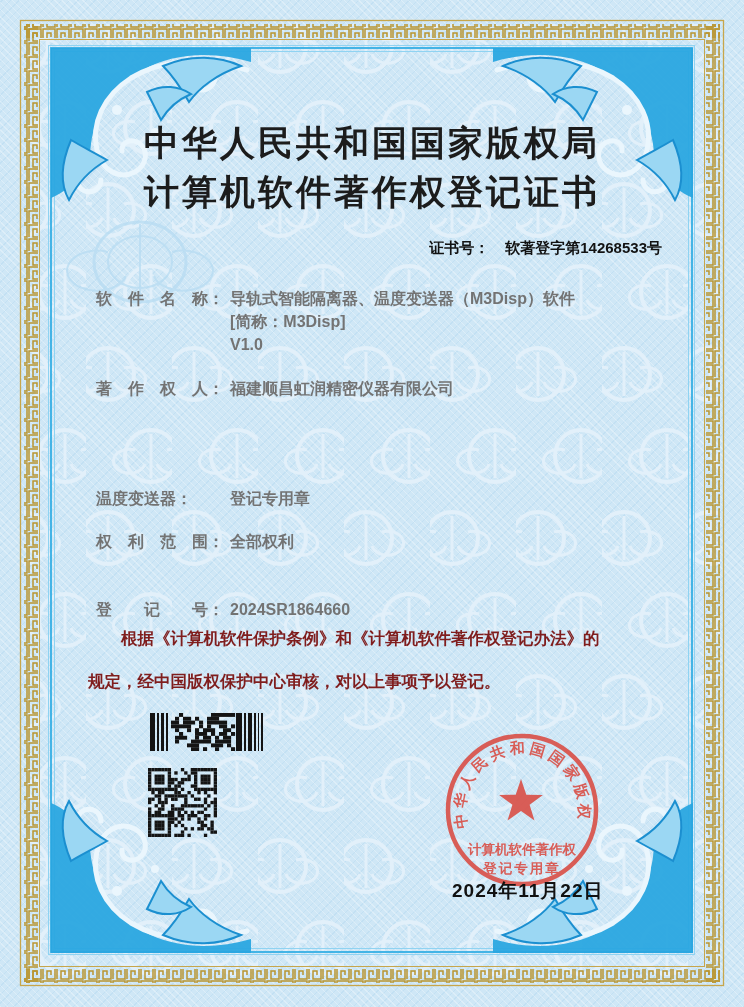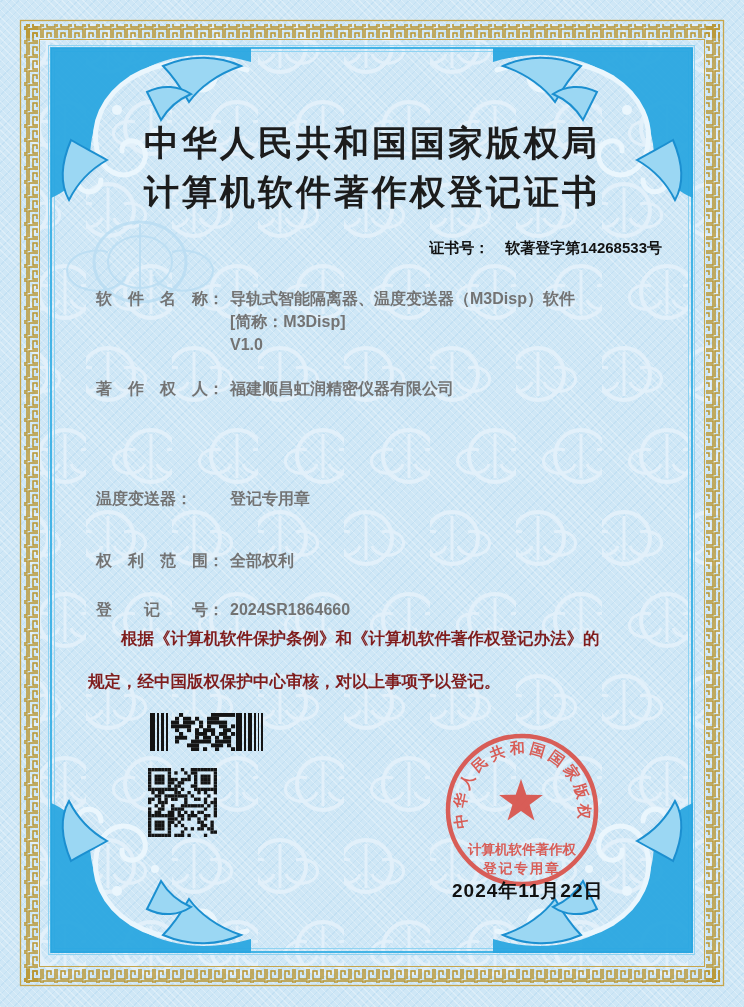--- a/index.html
+++ b/index.html
@@ -11,21 +11,21 @@
           repeating-linear-gradient(-45deg, rgba(150,200,232,.22) 0 1px, rgba(150,200,232,0) 1px 6px);}
   svg.bg{position:absolute;left:0;top:0;}
   .title{position:absolute;left:0;right:0;text-align:center;font-weight:bold;
          font-family:"Liberation Serif","DejaVu Serif",serif;font-size:35px;letter-spacing:3px;color:#1c1c1c;}
   .t1{top:120px;} .t2{top:169px;}
   .certno{position:absolute;top:239px;right:82px;display:flex;gap:16px;
           font-size:15px;font-weight:bold;color:#121212;}
   .row{position:absolute;left:96px;display:flex;font-size:16px;font-weight:bold;line-height:23px;color:#737373;}
   .row .lbl{width:134px;flex:none;}
   .row .val{white-space:pre-line;}
-  .r1{top:287px;} .r2{top:369px;margin-top:8px;} .r3{top:487px;} .r4{top:549px;} .r5{top:598px;justify-content:space-between;}
+  .r1{top:287px;} .r2{top:369px;margin-top:8px;} .r3{top:487px;} .r4{top:530px;} .r5{top:598px;justify-content:space-between;}
   .statement{position:absolute;left:88px;width:580px;top:617px;font-size:16.5px;font-weight:bold;
              line-height:43px;white-space:pre-line;color:#7f1d1d;}
   .barcode{position:absolute;left:150px;top:713px;width:118px;height:38px;}
   .qrcode{position:absolute;left:148px;top:768px;width:69px;height:69px;}
   .sealbox{position:absolute;left:439px;top:730px;width:168px;height:168px;opacity:.93;}
   .date{position:absolute;left:452px;top:878px;font-size:19px;font-weight:bold;letter-spacing:1px;color:#111;}
 </style>
 </head>
 <body>
 

